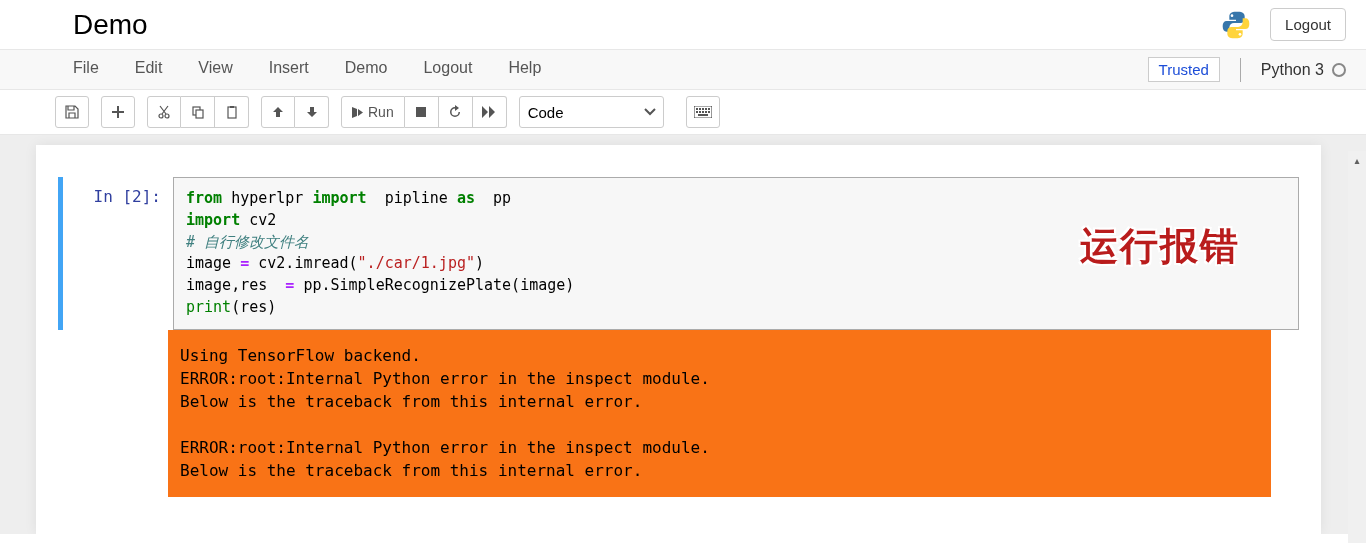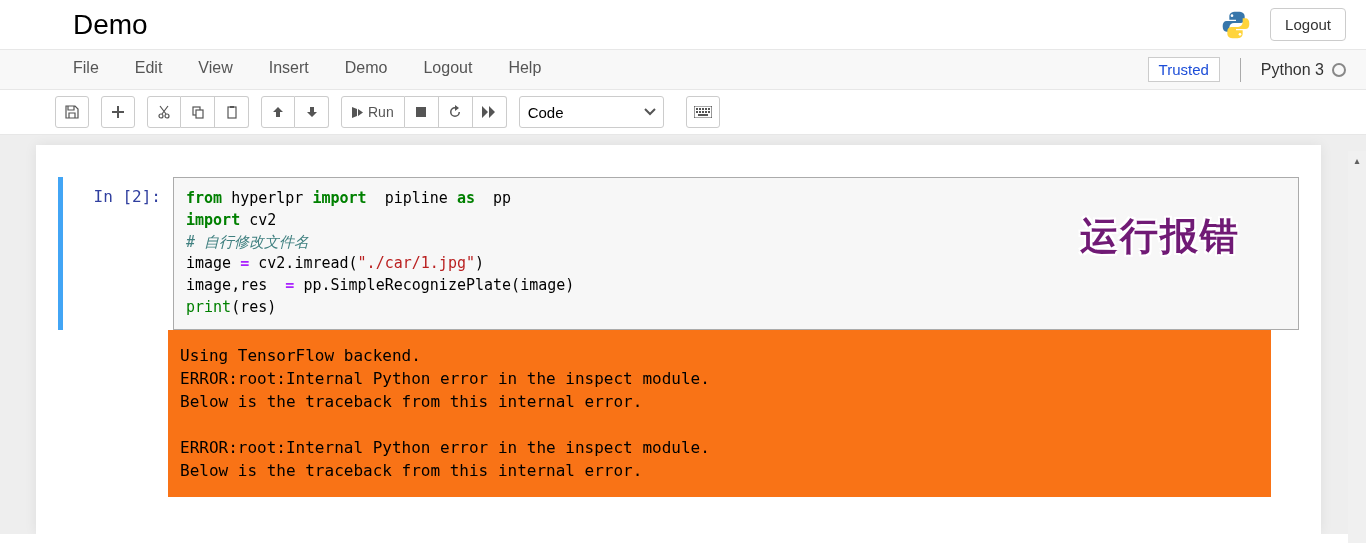--- a/index.html
+++ b/index.html
@@ -49,21 +49,21 @@
 .cm-var { color: #000; }
 .cm-comment { color: #408080; font-style: italic; }
 .cm-str { color: #BA2121; }
 .cm-builtin { color: #008000; }
 .cm-op { color: #aa22ff; font-weight: bold; }
 
 .output-row { display: flex; }
 .out-prompt-spacer { width: 110px; flex-shrink: 0; }
 .output-area { flex: 1; background: #f97316; padding: 14px 12px; font-family: "DejaVu Sans Mono", monospace; font-size: 16px; line-height: 1.45; white-space: pre-wrap; color: #000; margin-right: 28px; }
 
-.annotation { position: absolute; top: 76px; right: 126px; font-size: 38px; font-weight: 700; color: #701a75; text-shadow: -2px -2px 0 #fff, 2px -2px 0 #fff, -2px 2px 0 #fff, 2px 2px 0 #fff; letter-spacing: 2px; z-index: 10; }
+.annotation { position: absolute; top: 86px; right: 126px; font-size: 38px; font-weight: 700; color: #b91c1c; text-shadow: -2px -2px 0 #fff, 2px -2px 0 #fff, -2px 2px 0 #fff, 2px 2px 0 #fff; letter-spacing: 2px; z-index: 10; }
 
 .page-scrollbar { position: absolute; right: 0; top: 151px; width: 18px; bottom: 0; background: #f0f0f0; }
 .page-thumb { position: absolute; right: 2px; width: 14px; background: #c0c0c0; border-radius: 0; }
 .scroll-arrow { width: 18px; height: 18px; display: flex; align-items: center; justify-content: center; color: #606060; font-size: 10px; }
 .inner-scroll { position: absolute; right: 0; width: 18px; }
 </style>
 </head>
 <body>
 
 <div class="header">

